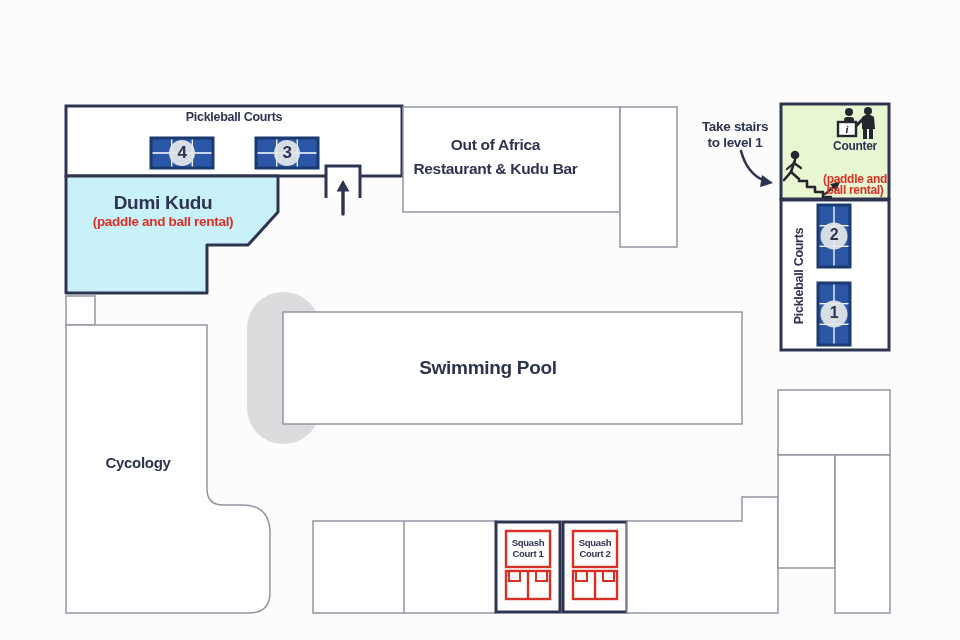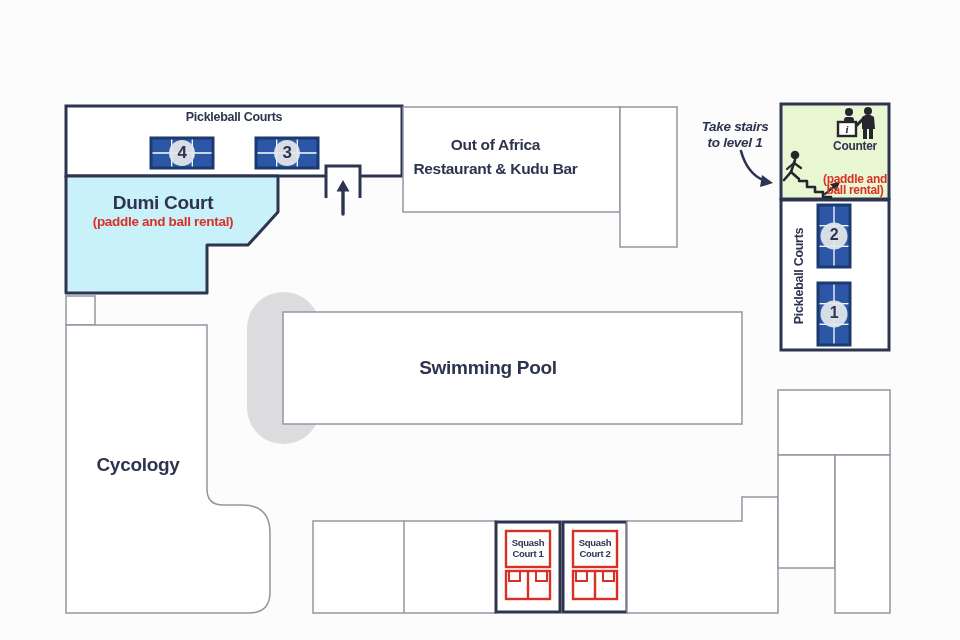--- a/index.html
+++ b/index.html
@@ -155,46 +155,46 @@
     <rect class="thin" x="778" y="455" width="57" height="113"></rect>
     <rect class="thin" x="835" y="455" width="55" height="158"></rect>
   </svg>
 
 
   <div class="lbl" style="left:66px;top:110px;width:336px;font-size:12.5px;">Pickleball Courts</div>
 
   <div class="lbl" style="left:167px;top:143px;width:30px;font-size:17px;">4</div>
   <div class="lbl" style="left:272px;top:143px;width:30px;font-size:17px;">3</div>
 
-  <div class="lbl" style="left:70px;top:192px;width:186px;font-size:19px;">Dumi Court</div>
+  <div class="lbl" style="left:70px;top:192px;width:186px;font-size:19px;">Dumi Kudu</div>
   <div class="lbl red-txt" style="left:70px;top:214px;width:186px;font-size:13.5px;text-align:center;">(paddle and ball rental)</div>
 
   <div class="lbl" style="left:403px;top:133px;width:185px;font-size:15.5px;line-height:24px;">
     <span style="display:block;">Out of Africa</span>
     <span style="display:block;">Restaurant &amp; Kudu Bar</span>
   </div>
 
-  <div class="lbl" style="left:692px;top:119px;width:86px;font-size:13.5px;line-height:16px;font-style:italic;">
+  <div class="lbl" style="left:692px;top:119px;width:86px;font-size:13.5px;line-height:16px;">
     <span style="display:block;">Take stairs</span>
     <span style="display:block;">to level 1</span>
   </div>
 
   <div class="lbl" style="left:818px;top:140px;width:74px;font-size:12px;">Counter</div>
   <div class="lbl red-txt" style="left:818px;top:154px;width:74px;font-size:12px;line-height:11px;margin-top:20px;">
     <span style="display:block;">(paddle and</span>
     <span style="display:block;">ball rental)</span>
   </div>
 
   <div class="lbl vertical" style="left:726px;top:267px;width:150px;height:18px;font-size:12.5px;">Pickleball Courts</div>
   <div class="lbl" style="left:819px;top:226px;width:30px;font-size:16px;">2</div>
   <div class="lbl" style="left:819px;top:304px;width:30px;font-size:16px;">1</div>
 
   <div class="lbl" style="left:283px;top:357px;width:410px;font-size:19px;">Swimming Pool</div>
 
-  <div class="lbl" style="left:70px;top:454px;width:136px;font-size:19px;">Cycology</div>
+  <div class="lbl" style="left:70px;top:454px;width:136px;font-size:15px;">Cycology</div>
 
   <div class="lbl" style="left:498px;top:537px;width:60px;font-size:9.5px;line-height:11px;">
     <span style="display:block;">Squash</span>
     <span style="display:block;">Court 1</span>
   </div>
   <div class="lbl" style="left:565px;top:537px;width:60px;font-size:9.5px;line-height:11px;">
     <span style="display:block;">Squash</span>
     <span style="display:block;">Court 2</span>
   </div>
 

